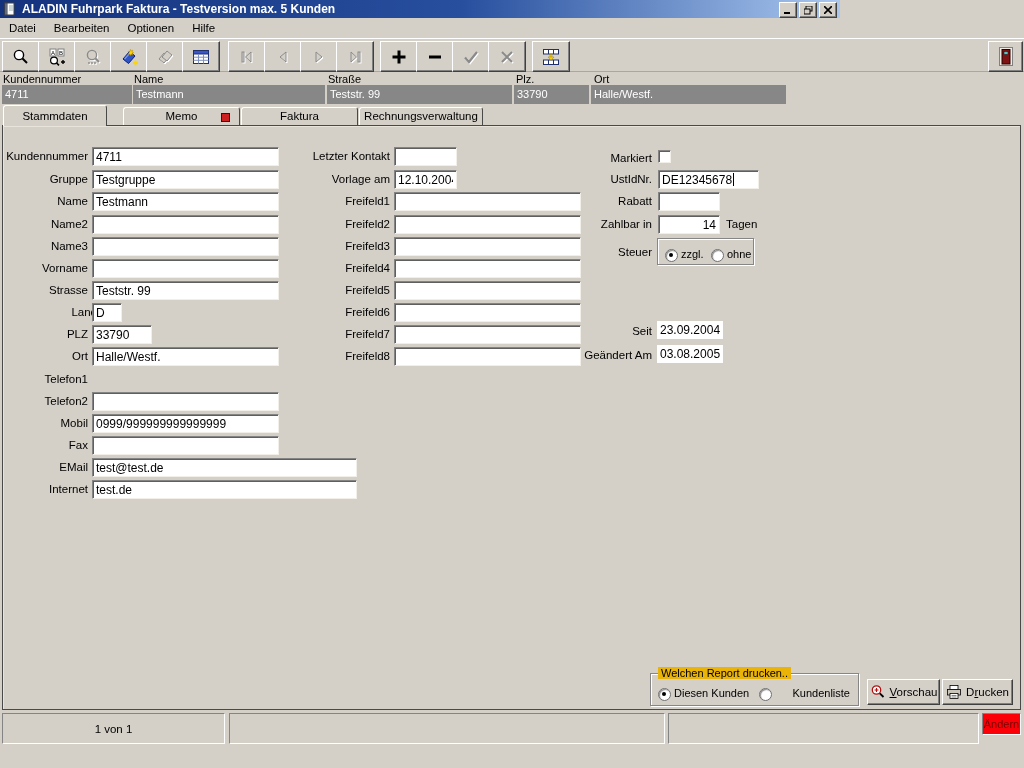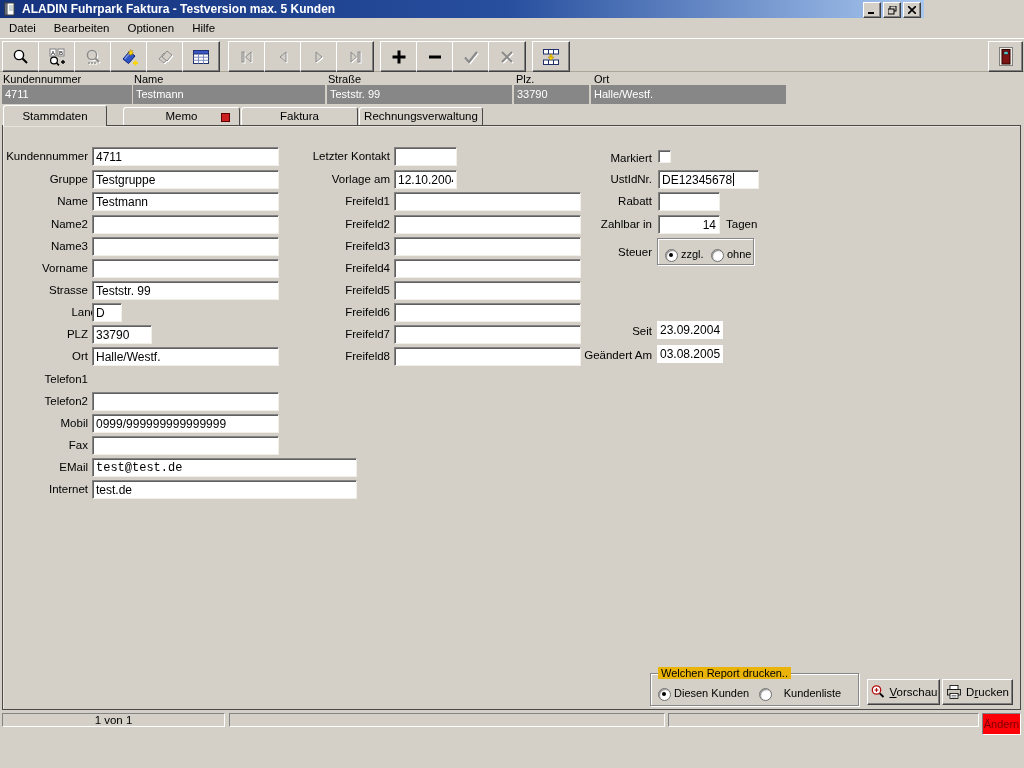--- a/index.html
+++ b/index.html
@@ -1,20 +1,20 @@
 <!DOCTYPE html>
 <html><head>
 <meta charset="utf-8">
 <style>
   html,body{margin:0;padding:0;}
   body{width:1024px;height:768px;background:#d4d0c8;font-family:"Liberation Sans",sans-serif;overflow:hidden;}
   .stage{position:relative;width:1024px;height:768px;background:#d4d0c8;}
 
   
-  .titlebar{position:absolute;left:0;top:0;width:924px;height:18px;
+  .titlebar{position:absolute;left:0;top:0;width:840px;height:18px;
     background:linear-gradient(90deg,#15327d 0%,#274f9e 55%,#a9c7ef 100%);
     display:flex;align-items:center;color:#fff;}
   .titlebar .ticon{margin-left:3px;width:14px;height:14px;flex:0 0 auto;}
   .titlebar .ttext{margin-left:5px;font-size:12px;font-weight:bold;white-space:nowrap;}
   .winbtns{position:absolute;right:3px;top:2px;display:flex;gap:2px;}
   .wbtn{width:16px;height:14px;background:#d4d0c8;border:1px solid;border-color:#fff #404040 #404040 #fff;
     box-shadow:inset -1px -1px 0 #808080;display:flex;align-items:center;justify-content:center;}
 
   
   .menubar{position:absolute;left:0;top:18px;width:1024px;height:20px;display:flex;align-items:center;
@@ -63,21 +63,21 @@
   .caret{position:absolute;width:1px;height:13px;background:#000;z-index:5;}
 
   
   .pbtn{position:absolute;height:26px;background:#d4d0c8;border:1px solid;border-color:#fff #404040 #404040 #fff;
     box-shadow:inset -1px -1px 0 #808080;display:flex;align-items:center;justify-content:center;gap:4px;
     font-size:11.5px;box-sizing:border-box;z-index:4;}
   .pbtn u{text-decoration:underline;}
 
   
   .sbar{position:absolute;left:0;top:712px;width:1024px;height:25px;}
-  .spanel{position:absolute;top:1px;height:14px;background:#d4d0c8;border:1px solid;
+  .spanel{position:absolute;top:1px;height:31px;background:#d4d0c8;border:1px solid;
     border-color:#848484 #fff #fff #848484;box-sizing:border-box;font-size:11.5px;
     display:flex;align-items:center;justify-content:center;}
   .sbadge{position:absolute;top:1px;height:22px;background:#fb0007;border:1px solid;
     border-color:#848484 #fff #fff #848484;box-sizing:border-box;color:#7a0000;font-size:11px;
     display:flex;align-items:center;justify-content:center;overflow:hidden;}
 </style>
 </head>
 <body>
 
 <div class="stage">
@@ -288,21 +288,21 @@
   <span class="lbl" style="left:0;width:88px;top:350px">Ort</span>
   <input class="inp" style="left: 92px; top: 347px; width: 187px;" value="Halle/Westf.">
   <span class="lbl" style="left:0;width:88px;top:373px">Telefon1</span>
   <span class="lbl" style="left:0;width:88px;top:395px">Telefon2</span>
   <input class="inp" style="left: 92px; top: 392px; width: 187px;" value="">
   <span class="lbl" style="left:0;width:88px;top:417px">Mobil</span>
   <input class="inp" style="left: 92px; top: 414px; width: 187px;" value="0999/999999999999999">
   <span class="lbl" style="left:0;width:88px;top:439px">Fax</span>
   <input class="inp" style="left: 92px; top: 436px; width: 187px;" value="">
   <span class="lbl" style="left:0;width:88px;top:461px">EMail</span>
-  <input class="inp" style="left: 92px; top: 458px; width: 265px; font-family: Liberation Mono, monospace;" value="test@test.de">
+  <input class="inp" style="left: 92px; top: 458px; width: 265px;" value="test@test.de">
   <span class="lbl" style="left:0;width:88px;top:483px">Internet</span>
   <input class="inp" style="left: 92px; top: 480px; width: 265px;" value="test.de">
 
   <span class="lbl" style="left:290px;width:100px;top:150px">Letzter Kontakt</span>
   <input class="inp" style="left: 394px; top: 147px; width: 63px;" value="">
   <span class="lbl" style="left:290px;width:100px;top:173px">Vorlage am</span>
   <input class="inp" style="left: 394px; top: 170px; width: 63px;" value="12.10.2004">
   <span class="lbl" style="left:290px;width:100px;top:195px">Freifeld1</span>
   <input class="inp" style="left: 394px; top: 192px; width: 187px;" value="">
   <span class="lbl" style="left:290px;width:100px;top:218px">Freifeld2</span>
@@ -346,21 +346,21 @@
   <div class="flat" style="left:657px;top:321px;width:66px">23.09.2004</div>
 
   <span class="lbl" style="left:540px;width:112px;top:349px">Geändert Am</span>
   <div class="flat" style="left:657px;top:345px;width:66px">03.08.2005</div>
 
   <div class="gbox" style="left:650px;top:673px;width:209px;height:33px">
     <span style="position:absolute;left:7px;top:-7px;background:#eab308;padding:0 3px;font-size:11px">Welchen Report drucken..</span>
     <span style="position:absolute;left:7px;top:11px"><span class="radio sel"></span></span>
     <span class="lbl" style="left:23px;top:13px;width:80px;text-align:left;font-size:11px">Diesen Kunden</span>
     <span style="position:absolute;left:108px;top:11px"><span class="radio"></span></span>
-    <span class="lbl" style="left:124px;top:13px;width:75px;text-align:center;font-size:11px">Kundenliste</span>
+    <span class="lbl" style="left:124px;top:13px;width:75px;text-align:right;font-size:11px">Kundenliste</span>
   </div>
 
   <div class="pbtn" style="left:867px;top:679px;width:73px">
     <svg width="16" height="16" viewBox="0 0 16 16">
       <circle cx="6.5" cy="6" r="4.2" fill="#fff" stroke="#b01010" stroke-width="1.3"></circle>
       <path d="M4.5 6 h4 M6.5 4 v4" stroke="#b01010" stroke-width="1.2"></path>
       <line x1="9.8" y1="9.3" x2="13.5" y2="13" stroke="#000" stroke-width="1.8"></line>
     </svg>
     <span><u>V</u><span>orschau</span></span>
   </div>

